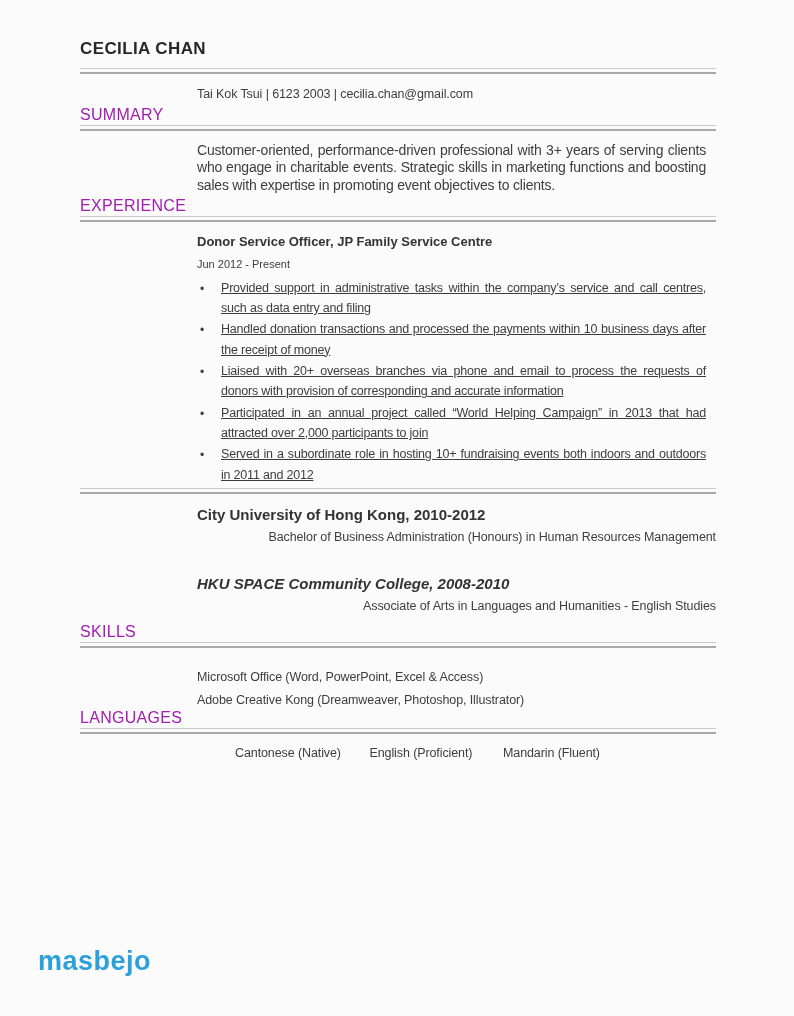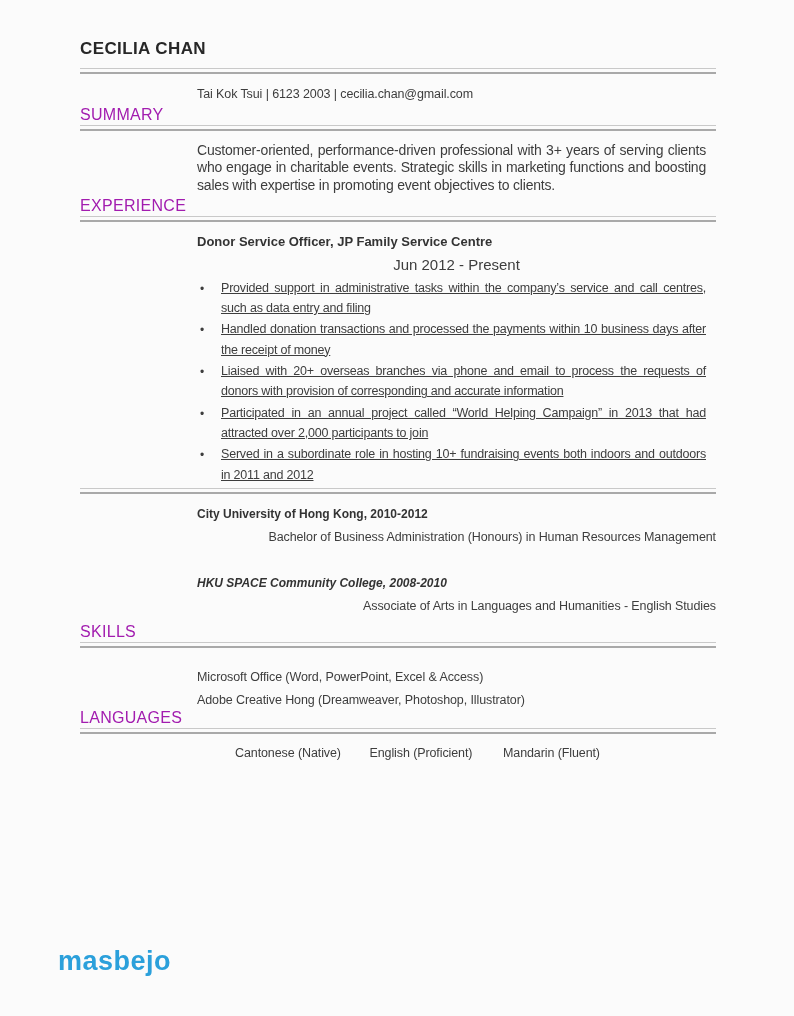--- a/index.html
+++ b/index.html
@@ -63,23 +63,22 @@
   }
   .jobtitle {
     margin-top: 12px;
     font-size: 13px;
     font-weight: 700;
     line-height: 15px;
     color: #333333;
   }
   .dates {
     margin-top: 8px;
-    font-size: 15px;
+    font-size: 11px;
     line-height: 15px;
-    text-align: center;
   }
   ul.bullets {
     margin: 6px 0 0 117px;
     padding: 0;
     width: 509px;
     list-style: none;
     text-decoration: underline;
   }
   ul.bullets li {
     position: relative;
@@ -93,21 +92,21 @@
   ul.bullets li::before {
     content: "\2022";
     position: absolute;
     left: 3px;
     top: 1px;
     font-size: 12px;
     color: #3d3d3d;
   }
   .school {
     margin-top: 13px;
-    font-size: 12px;
+    font-size: 15px;
     font-weight: 700;
     line-height: 15px;
     color: #333333;
   }
   .school.second { margin-top: 31px; font-style: italic; }
   .degree {
     margin-top: 8px;
     font-size: 12.5px;
     line-height: 15px;
     letter-spacing: -0.1px;
@@ -126,21 +125,21 @@
     line-height: 15px;
   }
   .lang {
     display: inline-block;
     letter-spacing: -0.1px;
   }
   .lang.c0 { width: 131px; margin-left: 38px; }
   .lang.c1 { width: 130px; }
   .watermark {
     position: absolute;
-    left: 58px;
+    left: 38px;
     top: 944px;
     font-size: 27px;
     font-weight: 700;
     letter-spacing: 0.5px;
     line-height: 34px;
   }
 </style>
 </head>
 <body>
 
@@ -170,21 +169,21 @@
 
     <div class="rule tight"></div>
     <div class="school indent">City University of Hong Kong, 2010-2012</div>
     <div class="degree indent">Bachelor of Business Administration (Honours) in Human Resources Management</div>
     <div class="school second indent">HKU SPACE Community College, 2008-2010</div>
     <div class="degree indent">Associate of Arts in Languages and Humanities - English Studies</div>
 
     <div class="slabel skills">SKILLS</div>
     <div class="rule tight"></div>
     <div class="skill first indent">Microsoft Office (Word, PowerPoint, Excel &amp; Access)</div>
-    <div class="skill rest indent">Adobe Creative Hong (Dreamweaver, Photoshop, Illustrator)</div>
+    <div class="skill rest indent">Adobe Creative Kong (Dreamweaver, Photoshop, Illustrator)</div>
 
     <div class="slabel languages">LANGUAGES</div>
     <div class="rule tight"></div>
     <div class="langs indent">
       <span class="lang c0">Cantonese (Native)</span>
       <span class="lang c1">English (Proficient)</span>
       <span class="lang c2">Mandarin (Fluent)</span>
     </div>
 
   </div>

